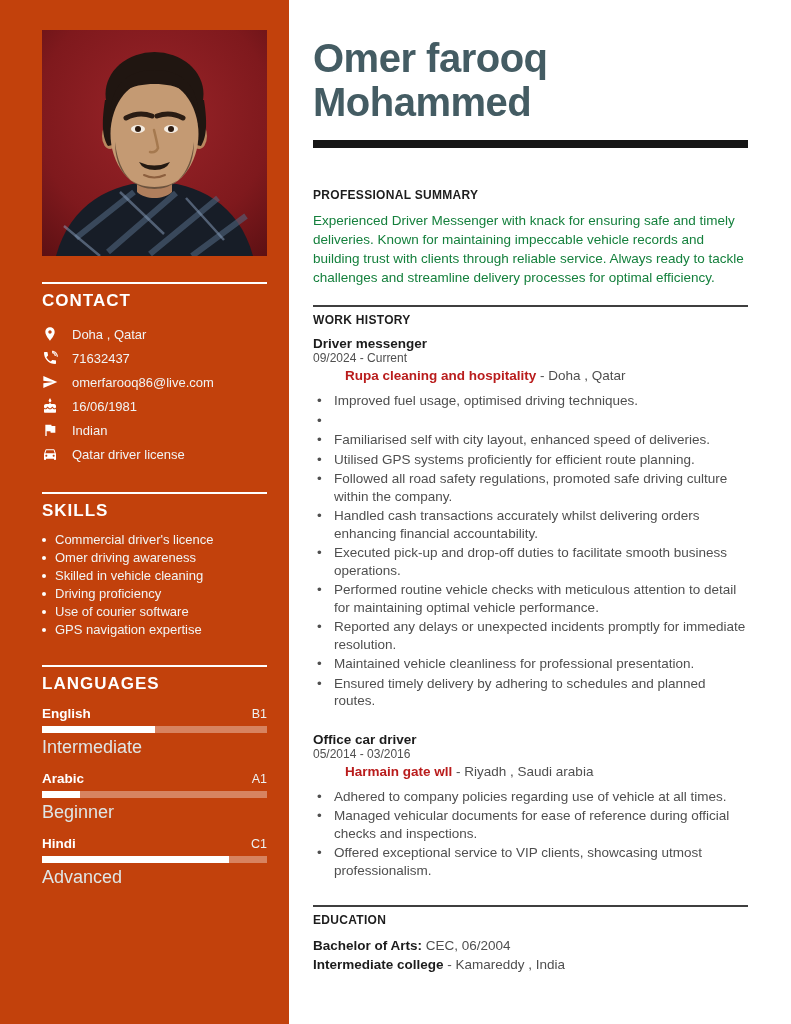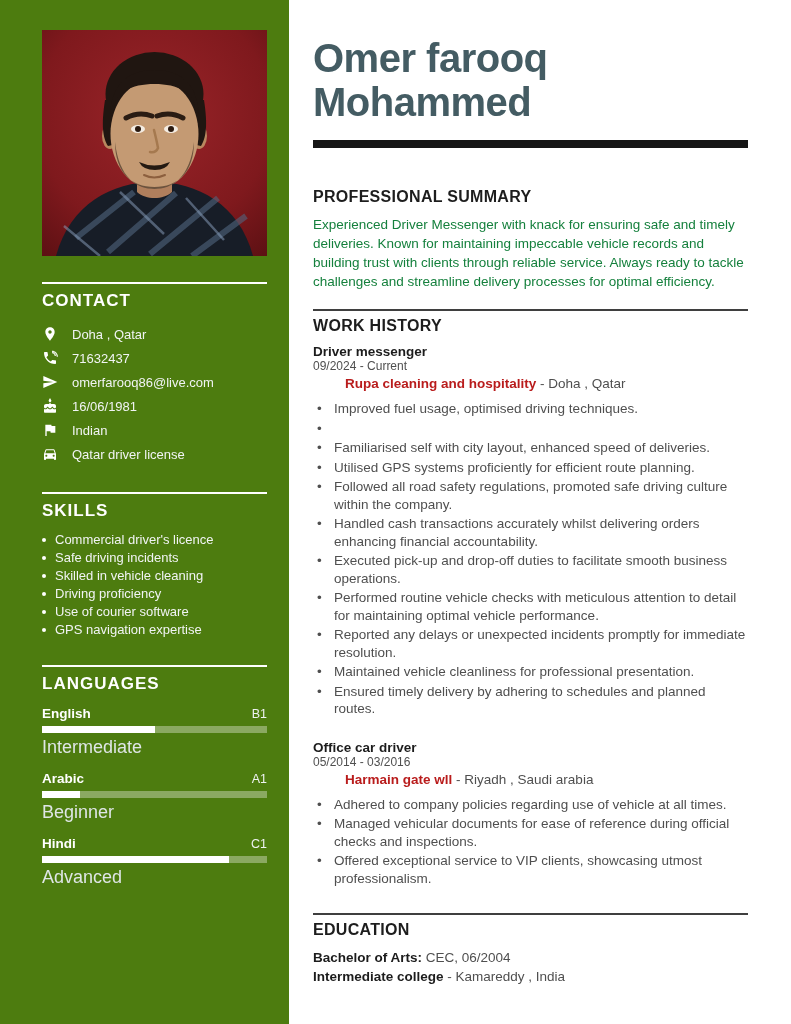--- a/index.html
+++ b/index.html
@@ -42,21 +42,21 @@
   .lang-prof { font-size:18px; color:#dfe6e6; }
 
   
   .main { position:absolute; left:313px; top:36px; width:435px; }
   .name {
     font-size:40px; line-height:44px; font-weight:bold; letter-spacing:-0.5px;
   }
   .name-bar { height:8px; margin-top:16px; }
   .main-rule { border:none; border-top:2px solid #3f3f3f; }
   .section-title {
-    font-size:16px; font-weight:bold; color:#1d1d1d; letter-spacing:0.3px;
+    font-size:12px; font-weight:bold; color:#1d1d1d; letter-spacing:0.3px;
   }
   .summary-section { margin-top:40px; }
   .summary-text { margin-top:9px; font-size:13.5px; line-height:19px; color:#15803d; }
 
   .work-section { margin-top:18px; }
   .work-section .section-title { margin-top:6px; }
   .job { margin-top:9px; }
   .job + .job { margin-top:22px; }
   .job-head { display:flex; justify-content:space-between; align-items:baseline;flex-direction:column; }
   .job-title { font-size:13.5px; font-weight:bold; color:#1c1c1c; }
@@ -70,21 +70,21 @@
   .edu-section .section-title { margin-top:6px; }
   .edu-entries { margin-top:9px; }
   .edu-line { font-size:13.5px; line-height:19px; color:#4f4f4f; }
   .edu-degree { font-weight:bold; color:#1c1c1c; }
 </style>
 </head>
 <body>
 
 <div class="page">
 
-  <aside class="sidebar" style="background-color: #4d7c0f;">
+  <aside class="sidebar" style="background-color: #c2410c;">
 
     <svg class="photo" viewBox="0 0 225 226">
       <defs>
         <radialGradient id="pbg" cx="50%" cy="38%" r="80%">
           <stop offset="0%" stop-color="#9a2429"></stop>
           <stop offset="65%" stop-color="#7f191d"></stop>
           <stop offset="100%" stop-color="#5c1013"></stop>
         </radialGradient>
       </defs>
       <rect width="225" height="226" fill="url(#pbg)"></rect>
@@ -181,21 +181,21 @@
     <section class="side-section">
       <hr class="side-rule">
       <h2 class="side-title">SKILLS</h2>
       <ul class="skills-list">
         <li class="skill-item">
             <span class="skill-dot"></span>
             <span>Commercial driver's licence</span>
           </li>
         <li class="skill-item">
             <span class="skill-dot"></span>
-            <span>Safe driving incidents</span>
+            <span>Omer driving awareness</span>
           </li>
         <li class="skill-item">
             <span class="skill-dot"></span>
             <span>Skilled in vehicle cleaning</span>
           </li>
         <li class="skill-item">
             <span class="skill-dot"></span>
             <span>Driving proficiency</span>
           </li>
         <li class="skill-item">

